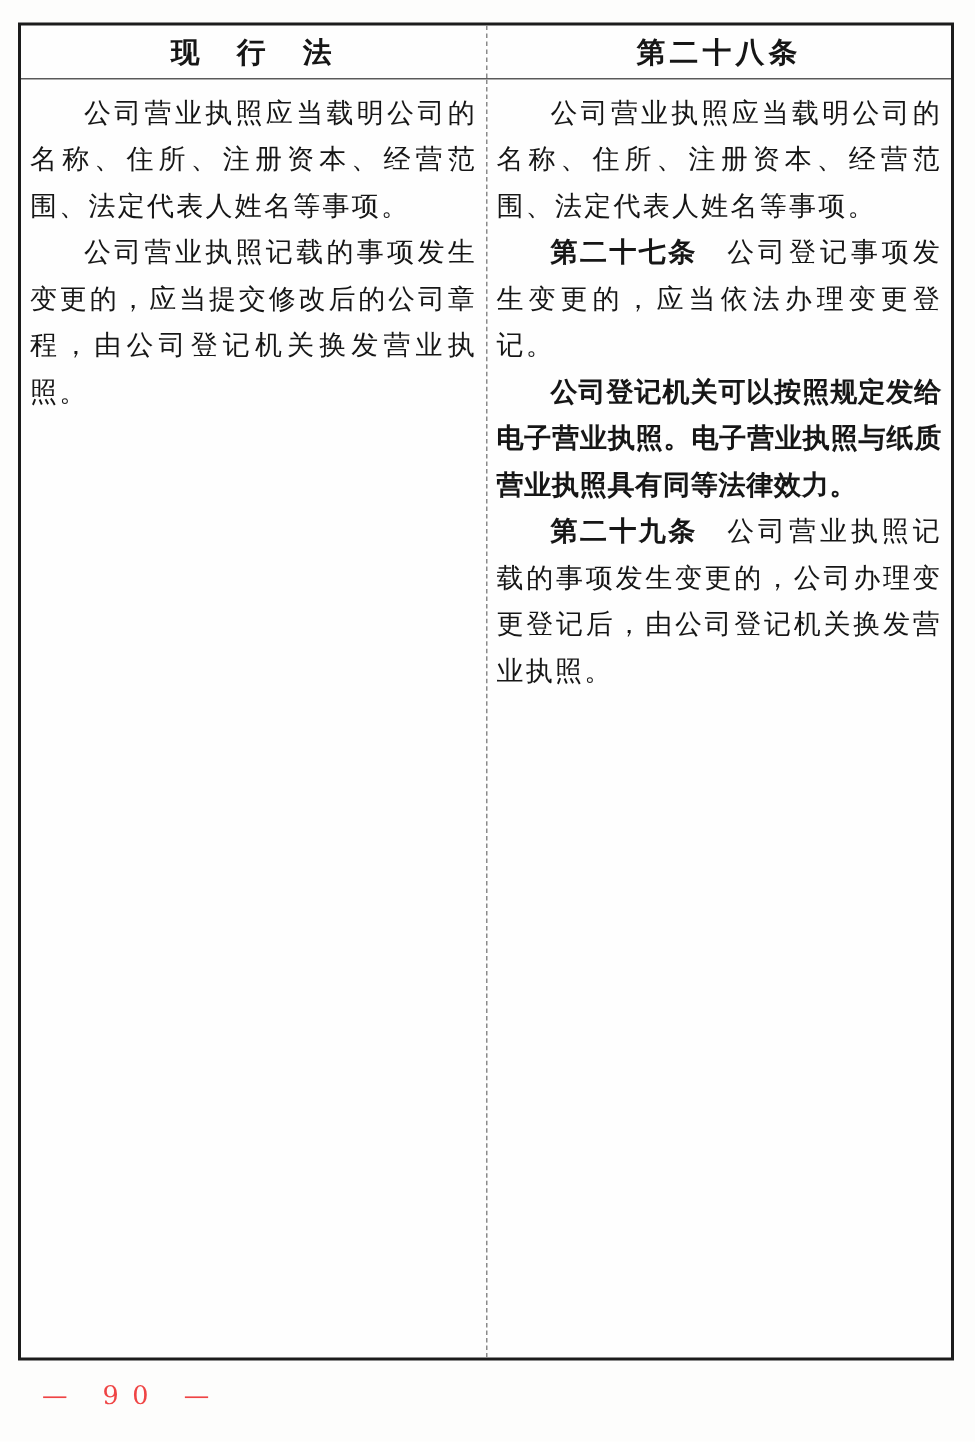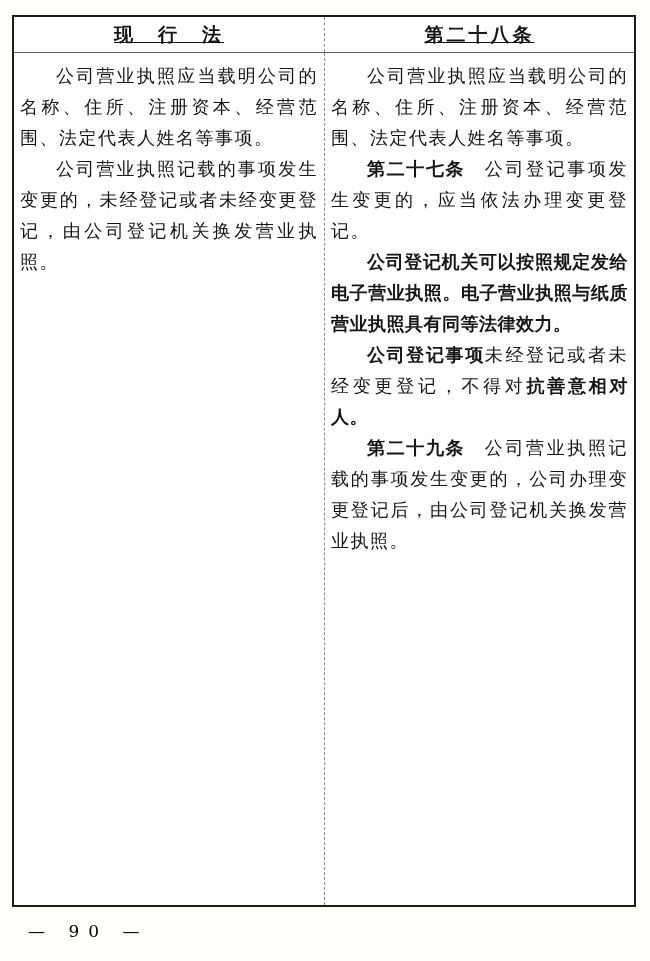--- a/index.html
+++ b/index.html
@@ -24,21 +24,20 @@
     border: 2px solid #1c1c1c;
     box-sizing: border-box;
     display: flex;
     flex-direction: column;
     background: #fefefe;
   }
   .thead {
     flex: 0 0 35px;
     display: flex;
     border-bottom: 1px solid #5a5a5a;
-    text-decoration: underline;
   }
   .th {
     flex: 1 1 50%;
     display: flex;
     align-items: center;
     justify-content: center;
     font-family: "DejaVu Sans", sans-serif;
     font-weight: 700;
     font-size: 19px;
     letter-spacing: 3px;
@@ -73,41 +72,40 @@
   .run-bold {
     font-family: "DejaVu Sans", sans-serif;
     font-weight: 700;
     letter-spacing: 0.5px;
   }
   .page-footer {
     position: absolute;
     left: 28px;
     top: 921px;
     font-size: 17px;
-    color: #000000;
+    color: #ef4444;
     letter-spacing: 9px;
     font-family: "DejaVu Serif", serif;
   }
 </style>
 </head>
 <body>
 
 <div class="law-table">
   <div class="thead">
     <div class="th th-left">现　行　法</div>
     <div class="th th-right">第二十八条</div>
   </div>
   <div class="tbody">
     <div class="col col-left">
         <p class="para"><span class="run">公司营业执照应当载明公司的名称、住所、注册资本、经营范围、法定代表人姓名等事项。</span></p>
-        <p class="para"><span class="run">公司营业执照记载的事项发生变更的，未经登记或者未经变更登记，由公司登记机关换发营业执照。</span></p>
+        <p class="para"><span class="run">公司营业执照记载的事项发生变更的，应当提交修改后的公司章程，由公司登记机关换发营业执照。</span></p>
       </div>
     <div class="col col-right">
         <p class="para"><span class="run">公司营业执照应当载明公司的名称、住所、注册资本、经营范围、法定代表人姓名等事项。</span></p>
         <p class="para"><span class="run run-bold">第二十七条　</span><span class="run">公司登记事项发生变更的，应当依法办理变更登记。</span></p>
         <p class="para"><span class="run run-bold">公司登记机关可以按照规定发给电子营业执照。电子营业执照与纸质营业执照具有同等法律效力。</span></p>
-        <p class="para"><span class="run run-bold">公司登记事项</span><span class="run">未经登记或者未经变更登记，不得对</span><span class="run run-bold">抗善意相对人。</span></p>
         <p class="para"><span class="run run-bold">第二十九条　</span><span class="run">公司营业执照记载的事项发生变更的，公司办理变更登记后，由公司登记机关换发营业执照。</span></p>
       </div>
   </div>
 </div>
 
 <div class="page-footer">— 90 —</div>
 
 </body></html>

